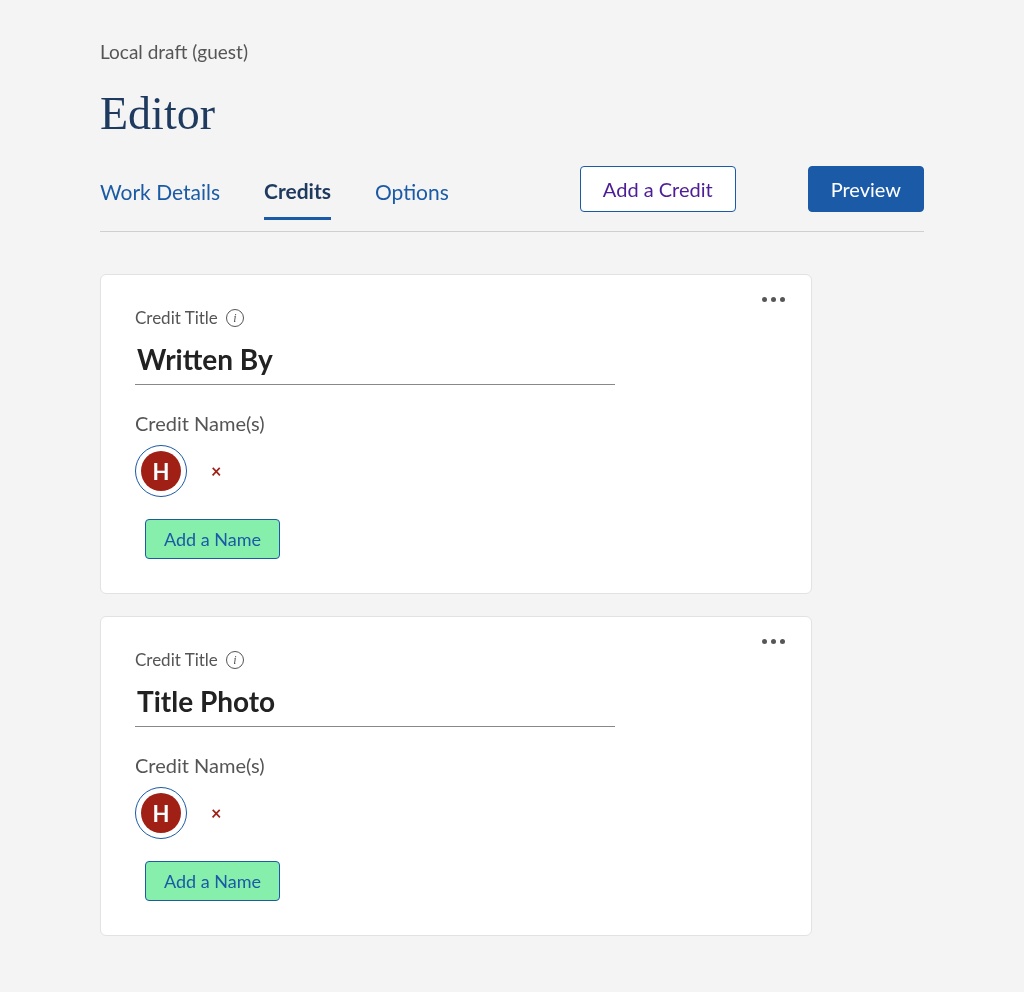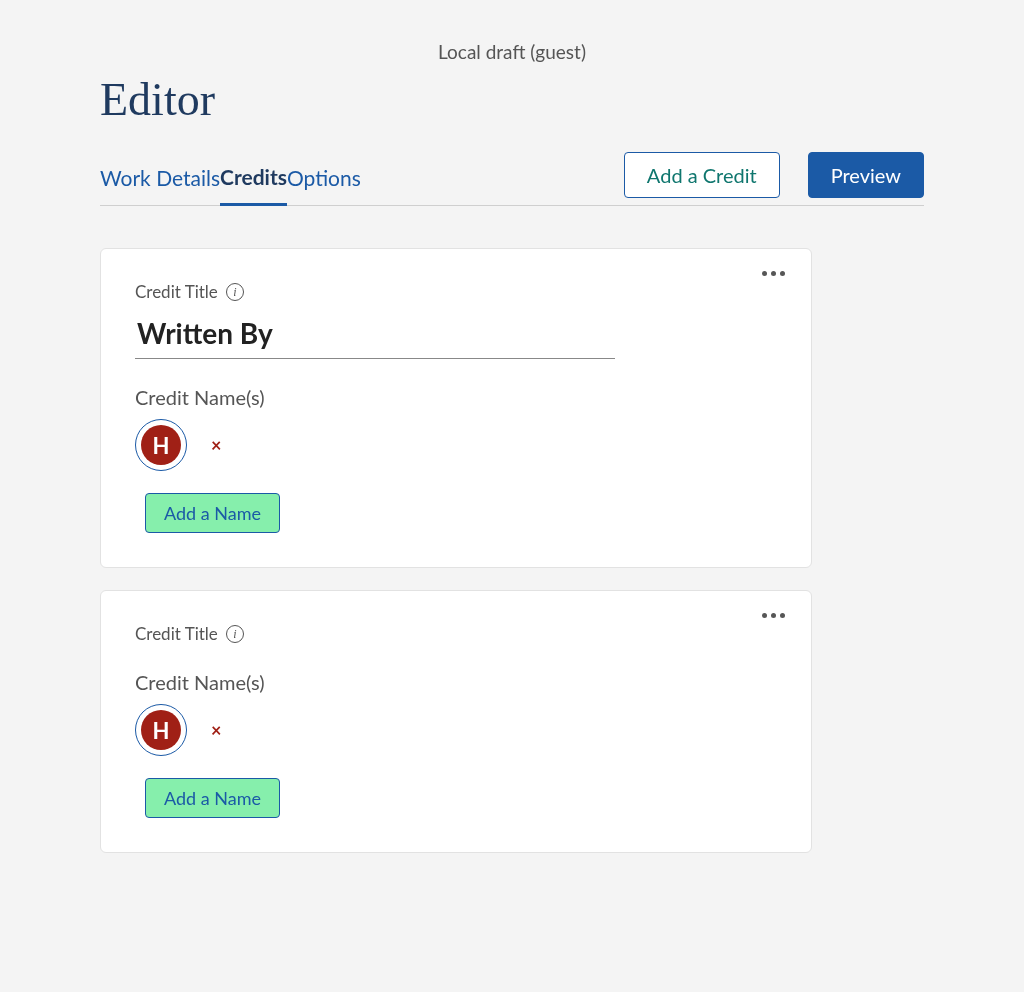--- a/index.html
+++ b/index.html
@@ -8,37 +8,38 @@
     padding: 0;
     background: #f4f4f4;
     font-family: "Lato", "Helvetica Neue", Arial, sans-serif;
     color: #333;
     width: 1024px;
   }
   .page {
     padding: 40px 100px 50px 100px;
   }
   .status-bar {
-    text-align: center;
+    text-align: left;
     color: #555;
     font-size: 19px;
-    margin-bottom: 10px;
+    margin-bottom: 24px;
   }
   .page-title {
     font-family: Georgia, "Times New Roman", serif;
     font-size: 46px;
     font-weight: 400;
     color: #1f3a5f;
     margin: 0 0 28px 0;
   }
   .tabs-row {
     display: flex;
     align-items: center;
     border-bottom: 1px solid #cfcfcf;
-    padding-bottom: 0;
+    gap: 44px;
+    padding-bottom: 12px;
   }
   .tab {
     color: #1b5aa6;
     font-size: 21px;
     padding: 10px 0 14px 0;
     cursor: pointer;
     line-height: 1.2;
   }
   .tab.active {
     color: #1f3a5f;
@@ -47,21 +48,21 @@
     margin-bottom: -1px;
   }
   .spacer { flex: 1; }
   .btn {
     font-size: 20px;
     padding: 10px 22px;
     border-radius: 4px;
     cursor: pointer;
     border: 1.6px solid #1b5aa6;
     background: #fff;
-    color: #0f766e;
+    color: #4c1d95;
     line-height: 1.2;
     position: relative;
     top: -5px;
     font-family: inherit;
   }
   .btn.primary {
     background: #1b5aa6;
     color: #fff;
   }
   .btn + .btn { margin-left: 28px; }
@@ -227,20 +228,21 @@
     <div class="card">
       <div class="card-menu">
         <span class="dot"></span>
           <span class="dot"></span>
           <span class="dot"></span>
       </div>
       <div class="field-label">
         <span>Credit Title</span>
         <span class="info-icon">i</span>
       </div>
+      <input class="title-input" value="Title Photo" style="">
       <div class="names-label">Credit Name(s)</div>
       <div class="name-row">
         <div class="avatar-wrap">
           <div class="avatar">H</div>
         </div>
         <span class="remove-x">×</span>
       </div>
       <button class="add-name-btn">Add a Name</button>
     </div>
 

